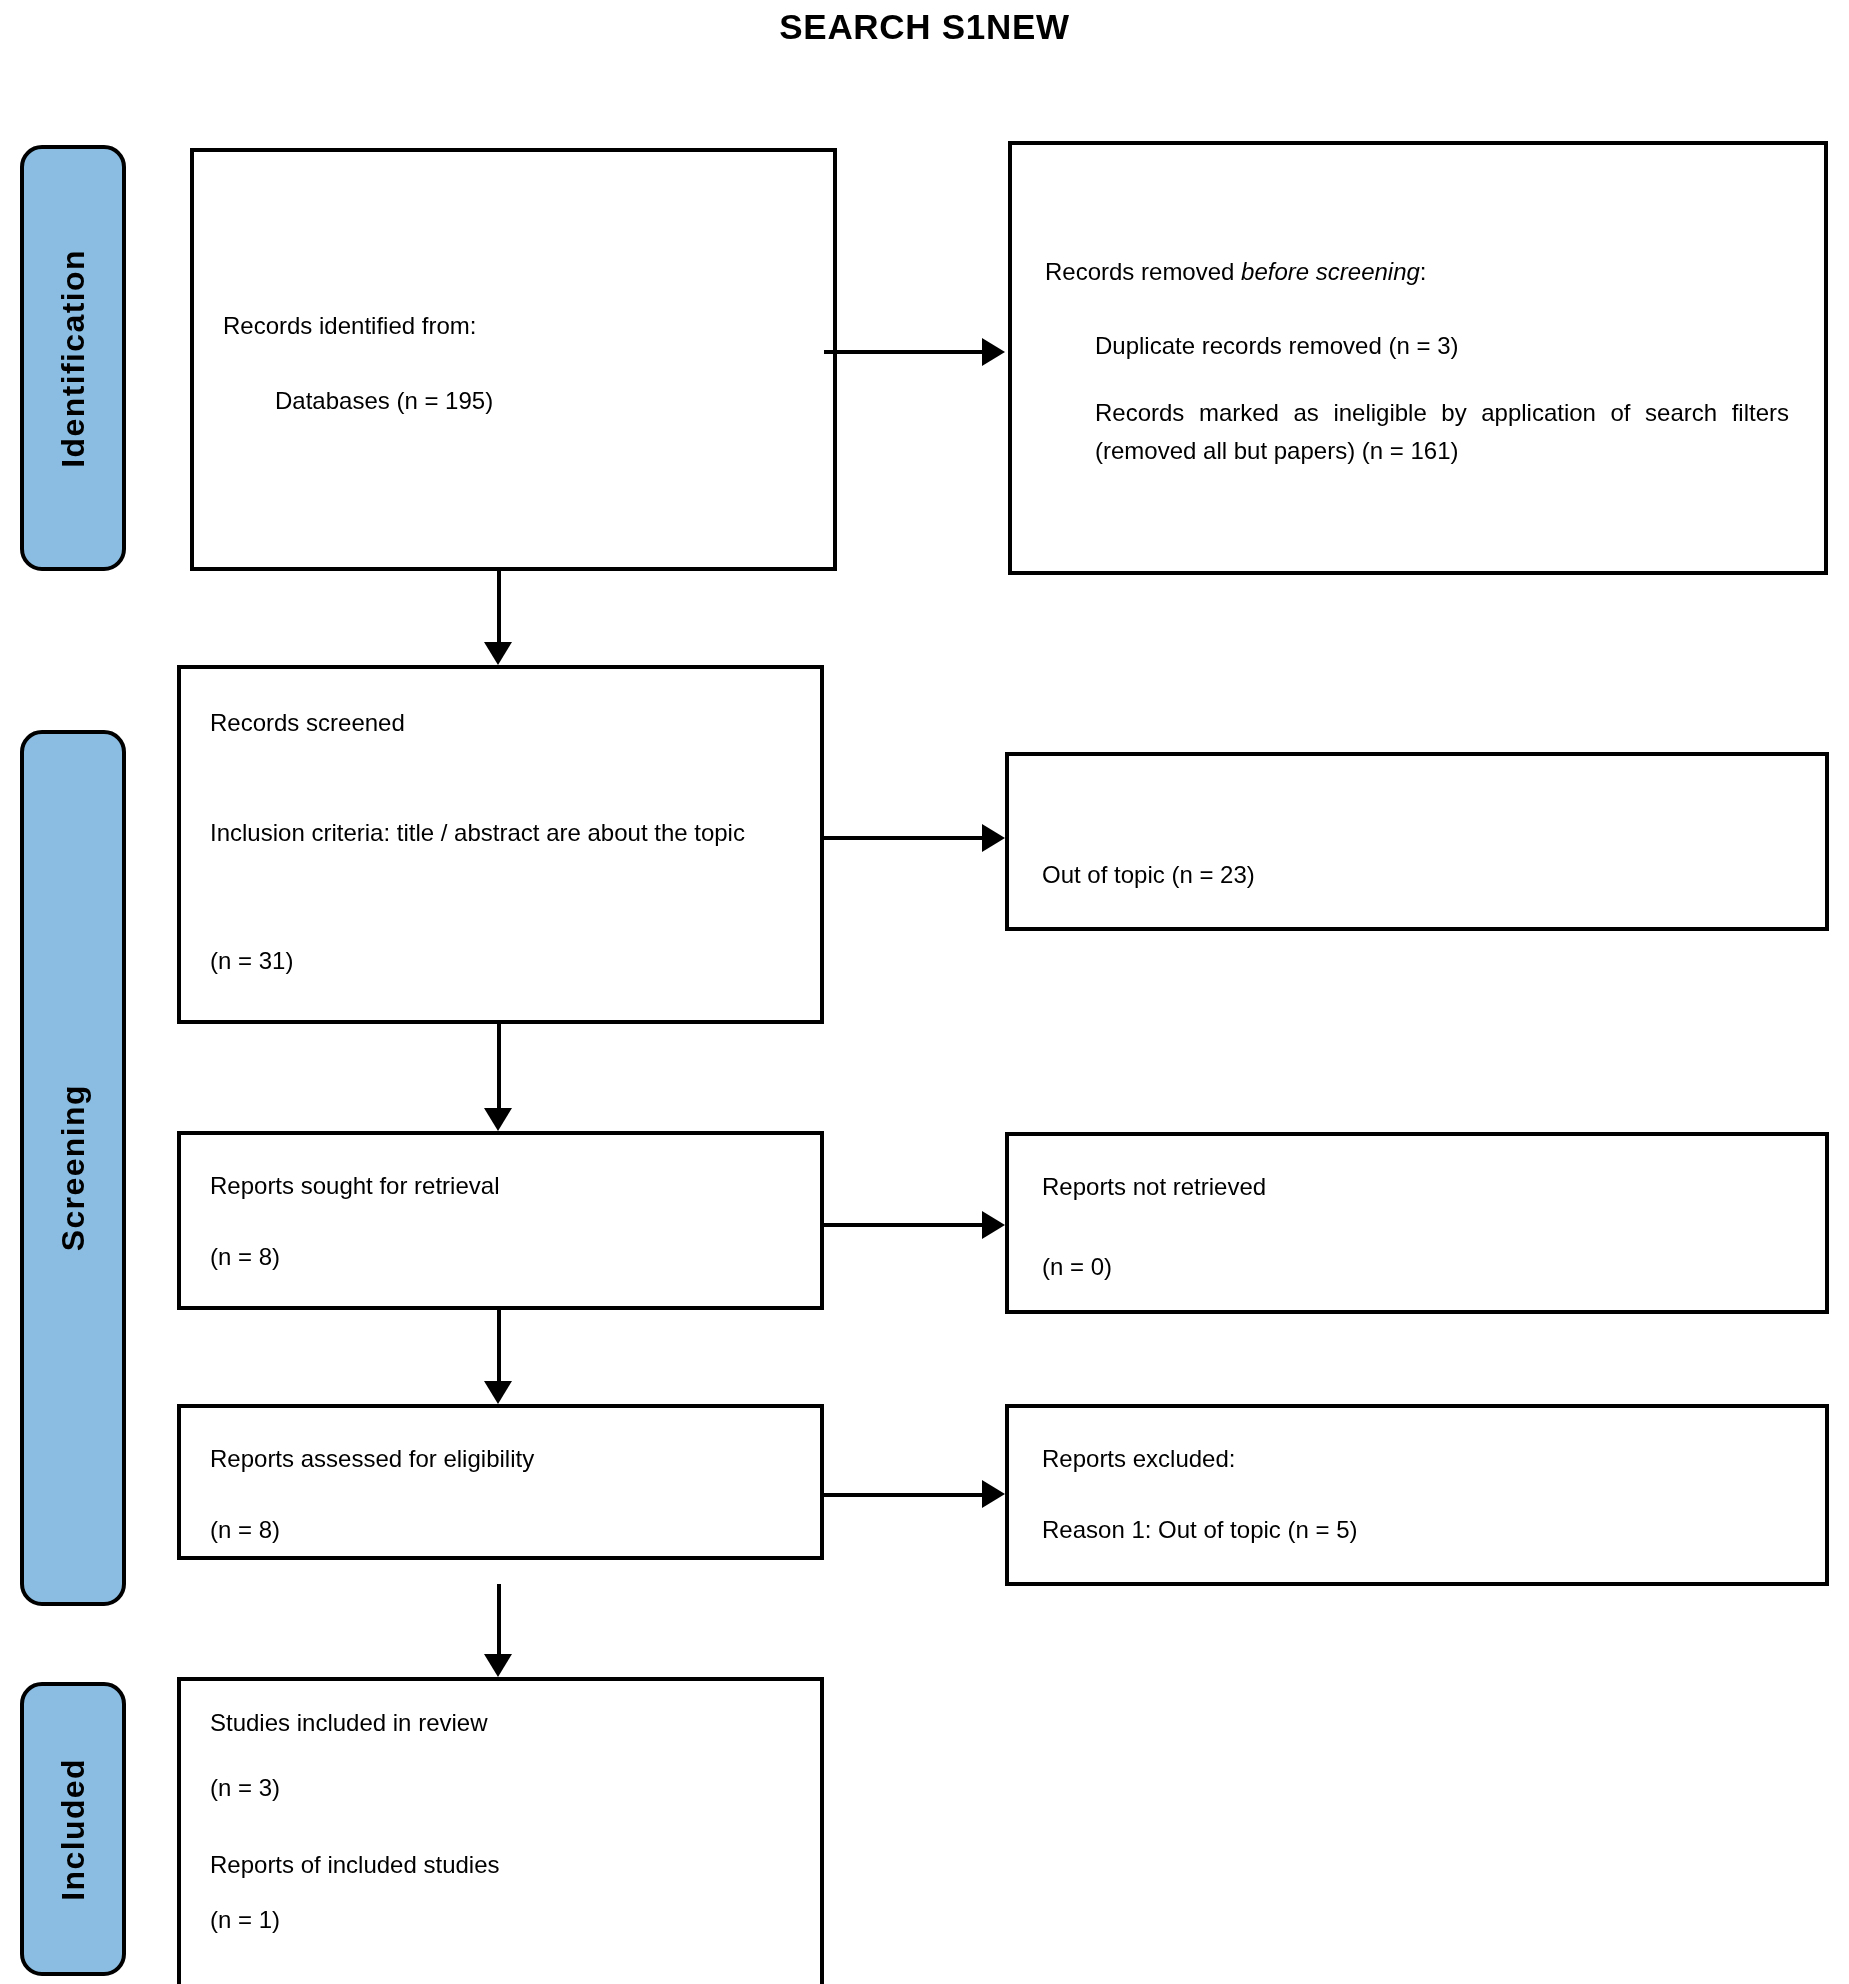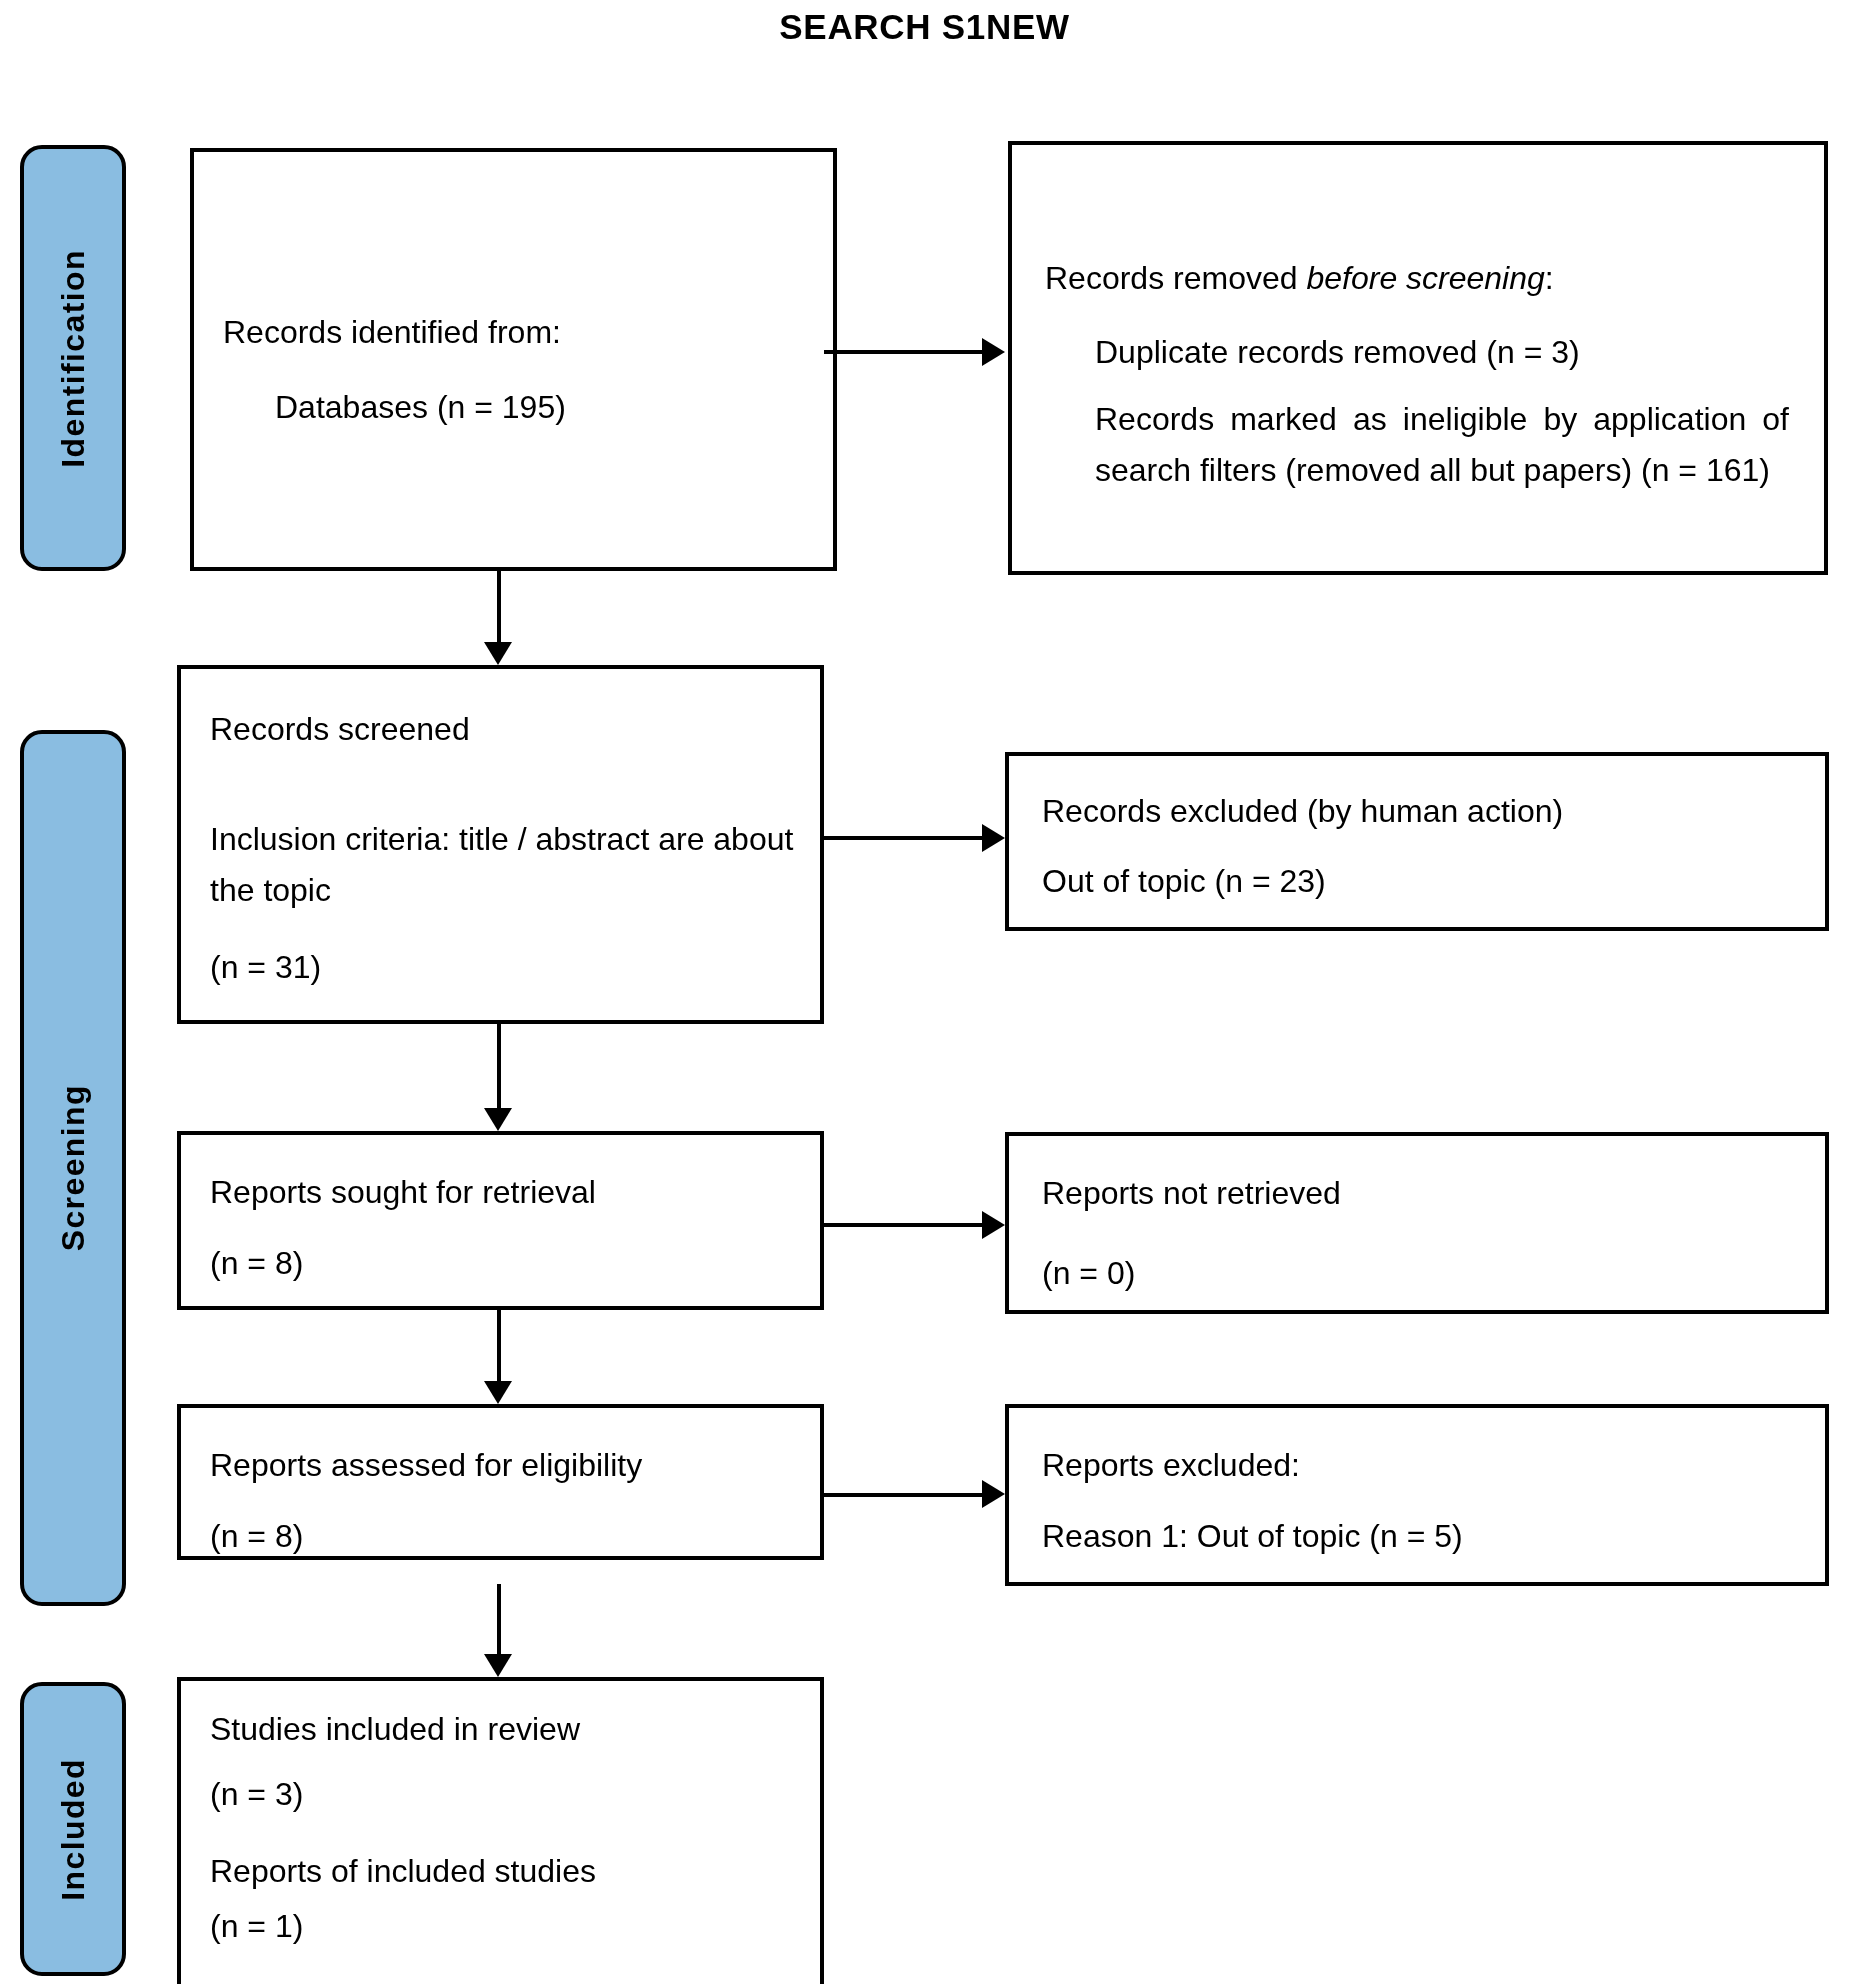--- a/index.html
+++ b/index.html
@@ -39,21 +39,21 @@
     white-space:nowrap;
   }
   .box{
     position:absolute;
     background:#fff;
     border:4.3px solid #000;
     box-sizing:border-box;
   }
   .t{
     position:absolute;
-    font-size:32px;
+    font-size:24px;
     line-height:1.6;
     white-space:nowrap;
   }
   .t.wrap{white-space:normal;}
   .t.just{text-align:justify;}
   .shaft{position:absolute;background:#000;}
   .vhead{
     position:absolute;width:0;height:0;
     border-left:14.5px solid transparent;
     border-right:14.5px solid transparent;
@@ -112,21 +112,20 @@
     <span class="t" style="left:29px;top:220px;">(n = 1)</span>
   </div>
 
   <div class="box" style="left:1008px;top:141px;width:820px;height:434px;">
     <span class="t" style="left:33px;top:108px;"><span>Records removed </span><span class="it">before screening</span><span>:</span></span>
     <span class="t" style="left:83px;top:182px;">Duplicate records removed (n = 3)</span>
     <span class="t wrap just" style="left:83px;top:249px;width:694px;">Records marked as ineligible by application of search filters (removed all but papers) (n = 161)</span>
   </div>
 
   <div class="box" style="left:1005px;top:752px;width:824px;height:179px;">
-    <span class="t" style="left:33px;top:30px;">Records excluded (by human action)</span>
     <span class="t" style="left:33px;top:100px;">Out of topic (n = 23)</span>
   </div>
 
   <div class="box" style="left:1005px;top:1132px;width:824px;height:182px;">
     <span class="t" style="left:33px;top:32px;">Reports not retrieved</span>
     <span class="t" style="left:33px;top:112px;">(n = 0)</span>
   </div>
 
   <div class="box" style="left:1005px;top:1404px;width:824px;height:182px;">
     <span class="t" style="left:33px;top:32px;">Reports excluded:</span>

